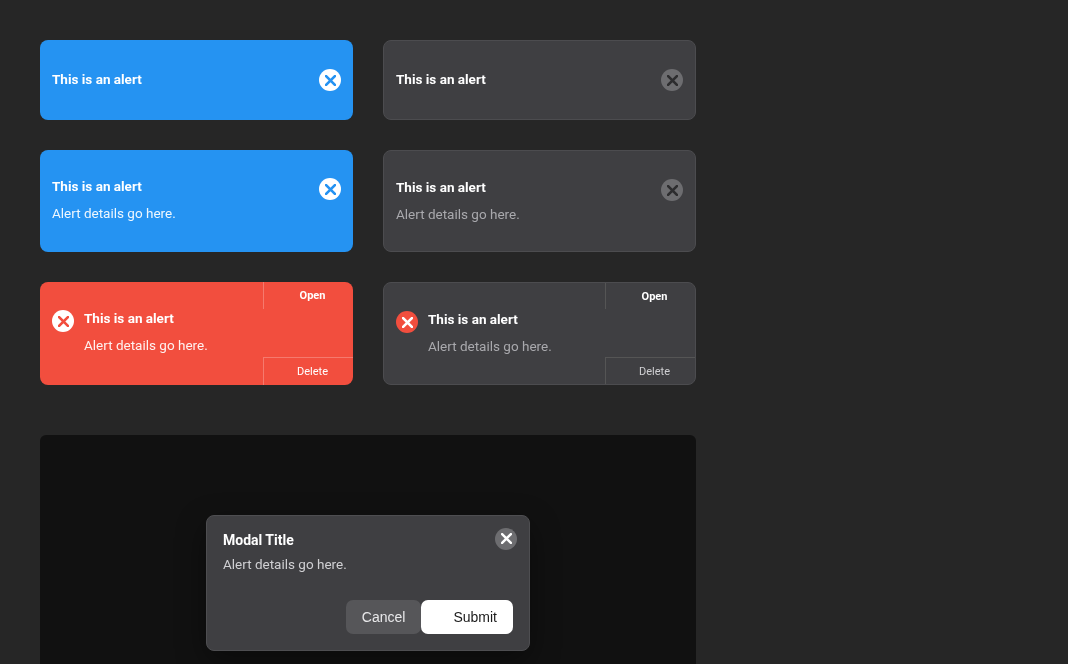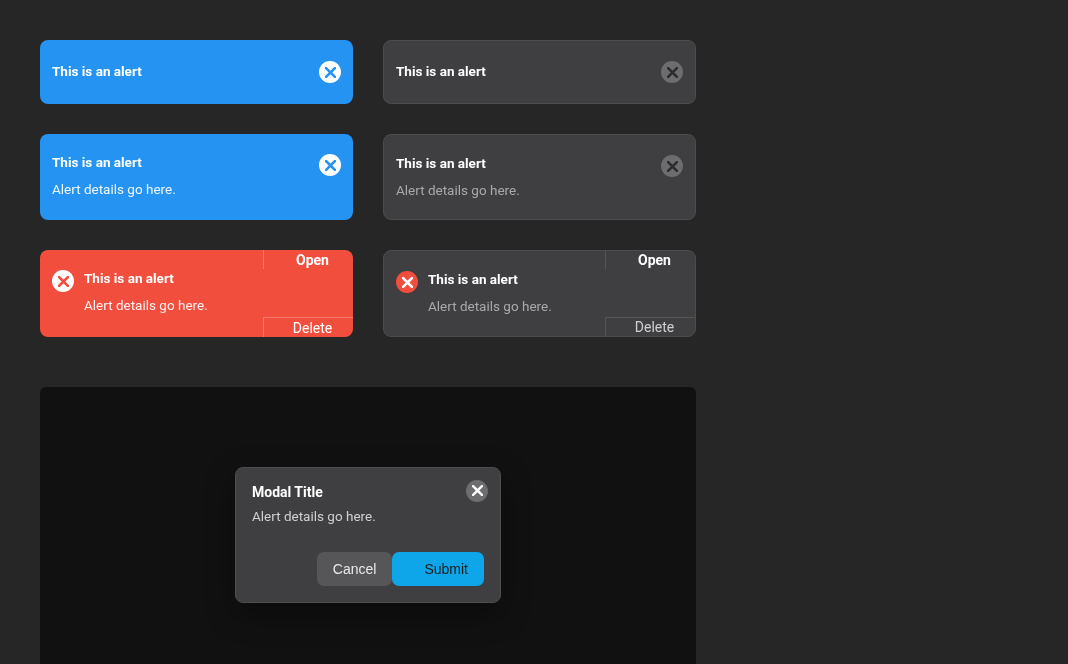--- a/index.html
+++ b/index.html
@@ -16,21 +16,21 @@
     gap: 30px;
     margin-bottom: 50px;
   }
   .alert {
     display: flex;
     border-radius: 8px;
     overflow: hidden;
   }
   .alert-body {
     flex: 1;
-    padding: 20px 12px;
+    padding: 28px 12px;
     display: flex;
     align-items: flex-start;
     gap: 10px;
   }
   .alert-body.single-row { align-items: center; }
   .alert-text { flex: 1; }
   .alert-title {
     font-size: 13.5px;
     font-weight: 700;
     line-height: 1.3;
@@ -96,21 +96,21 @@
     display: flex;
     flex-direction: column;
     width: 90px;
     flex-shrink: 0;
   }
   .alert-actions .action {
     flex: 1;
     display: flex;
     align-items: center;
     justify-content: center;
-    font-size: 14px;
+    font-size: 11px;
     cursor: pointer;
     border-left: 1px solid rgba(255,255,255,0.25);
     padding-left: 8px;
   }
   .alert-actions .action + .action { border-top: 1px solid rgba(255,255,255,0.25); margin-top: 48px; }
   .alert.danger .alert-actions .action { color: #fff; }
   .alert.danger .alert-actions .action.primary { font-weight: 700; }
   .alert.neutral-danger .alert-actions .action { color: #d0d0d3; border-left-color: #555; }
   .alert.neutral-danger .alert-actions .action + .action { border-top-color: #555; }
   .alert.neutral-danger .alert-actions .action.primary { font-weight: 700; color: #fff; }
@@ -119,21 +119,21 @@
   .modal-stage {
     width: 656px;
     height: 296px;
     background: #111111;
     border-radius: 6px;
     display: flex;
     align-items: center;
     justify-content: center;
   }
   .modal {
-    width: 266px;
+    width: 324px;
     background: #3f3f42;
     border: 1px solid #4e4e51;
     border-radius: 8px;
     padding: 16px;
     position: relative;
     box-shadow: 0 10px 30px rgba(0,0,0,0.4);
   }
   .modal-title {
     font-size: 14px;
     font-weight: 700;
@@ -164,21 +164,21 @@
     margin-top: 28px;
   }
   .btn {
     font-size: 14px;
     padding: 9px 16px;
     border-radius: 7px;
     cursor: pointer;
     border: none;
   }
   .btn.secondary { background: #565659; color: #e8e8ea; }
-  .btn.primary { background: #0ea5e9; color: #1b1b1b; font-weight: 500; padding-left: 32px; }
+  .btn.primary { background: #ffffff; color: #1b1b1b; font-weight: 500; padding-left: 32px; }
 </style>
 </head>
 <body>
 
 <div class="grid">
 
   <div class="alert info">
     <div class="alert-body single-row">
       <div class="alert-text">
         <div class="alert-title">This is an alert</div>

